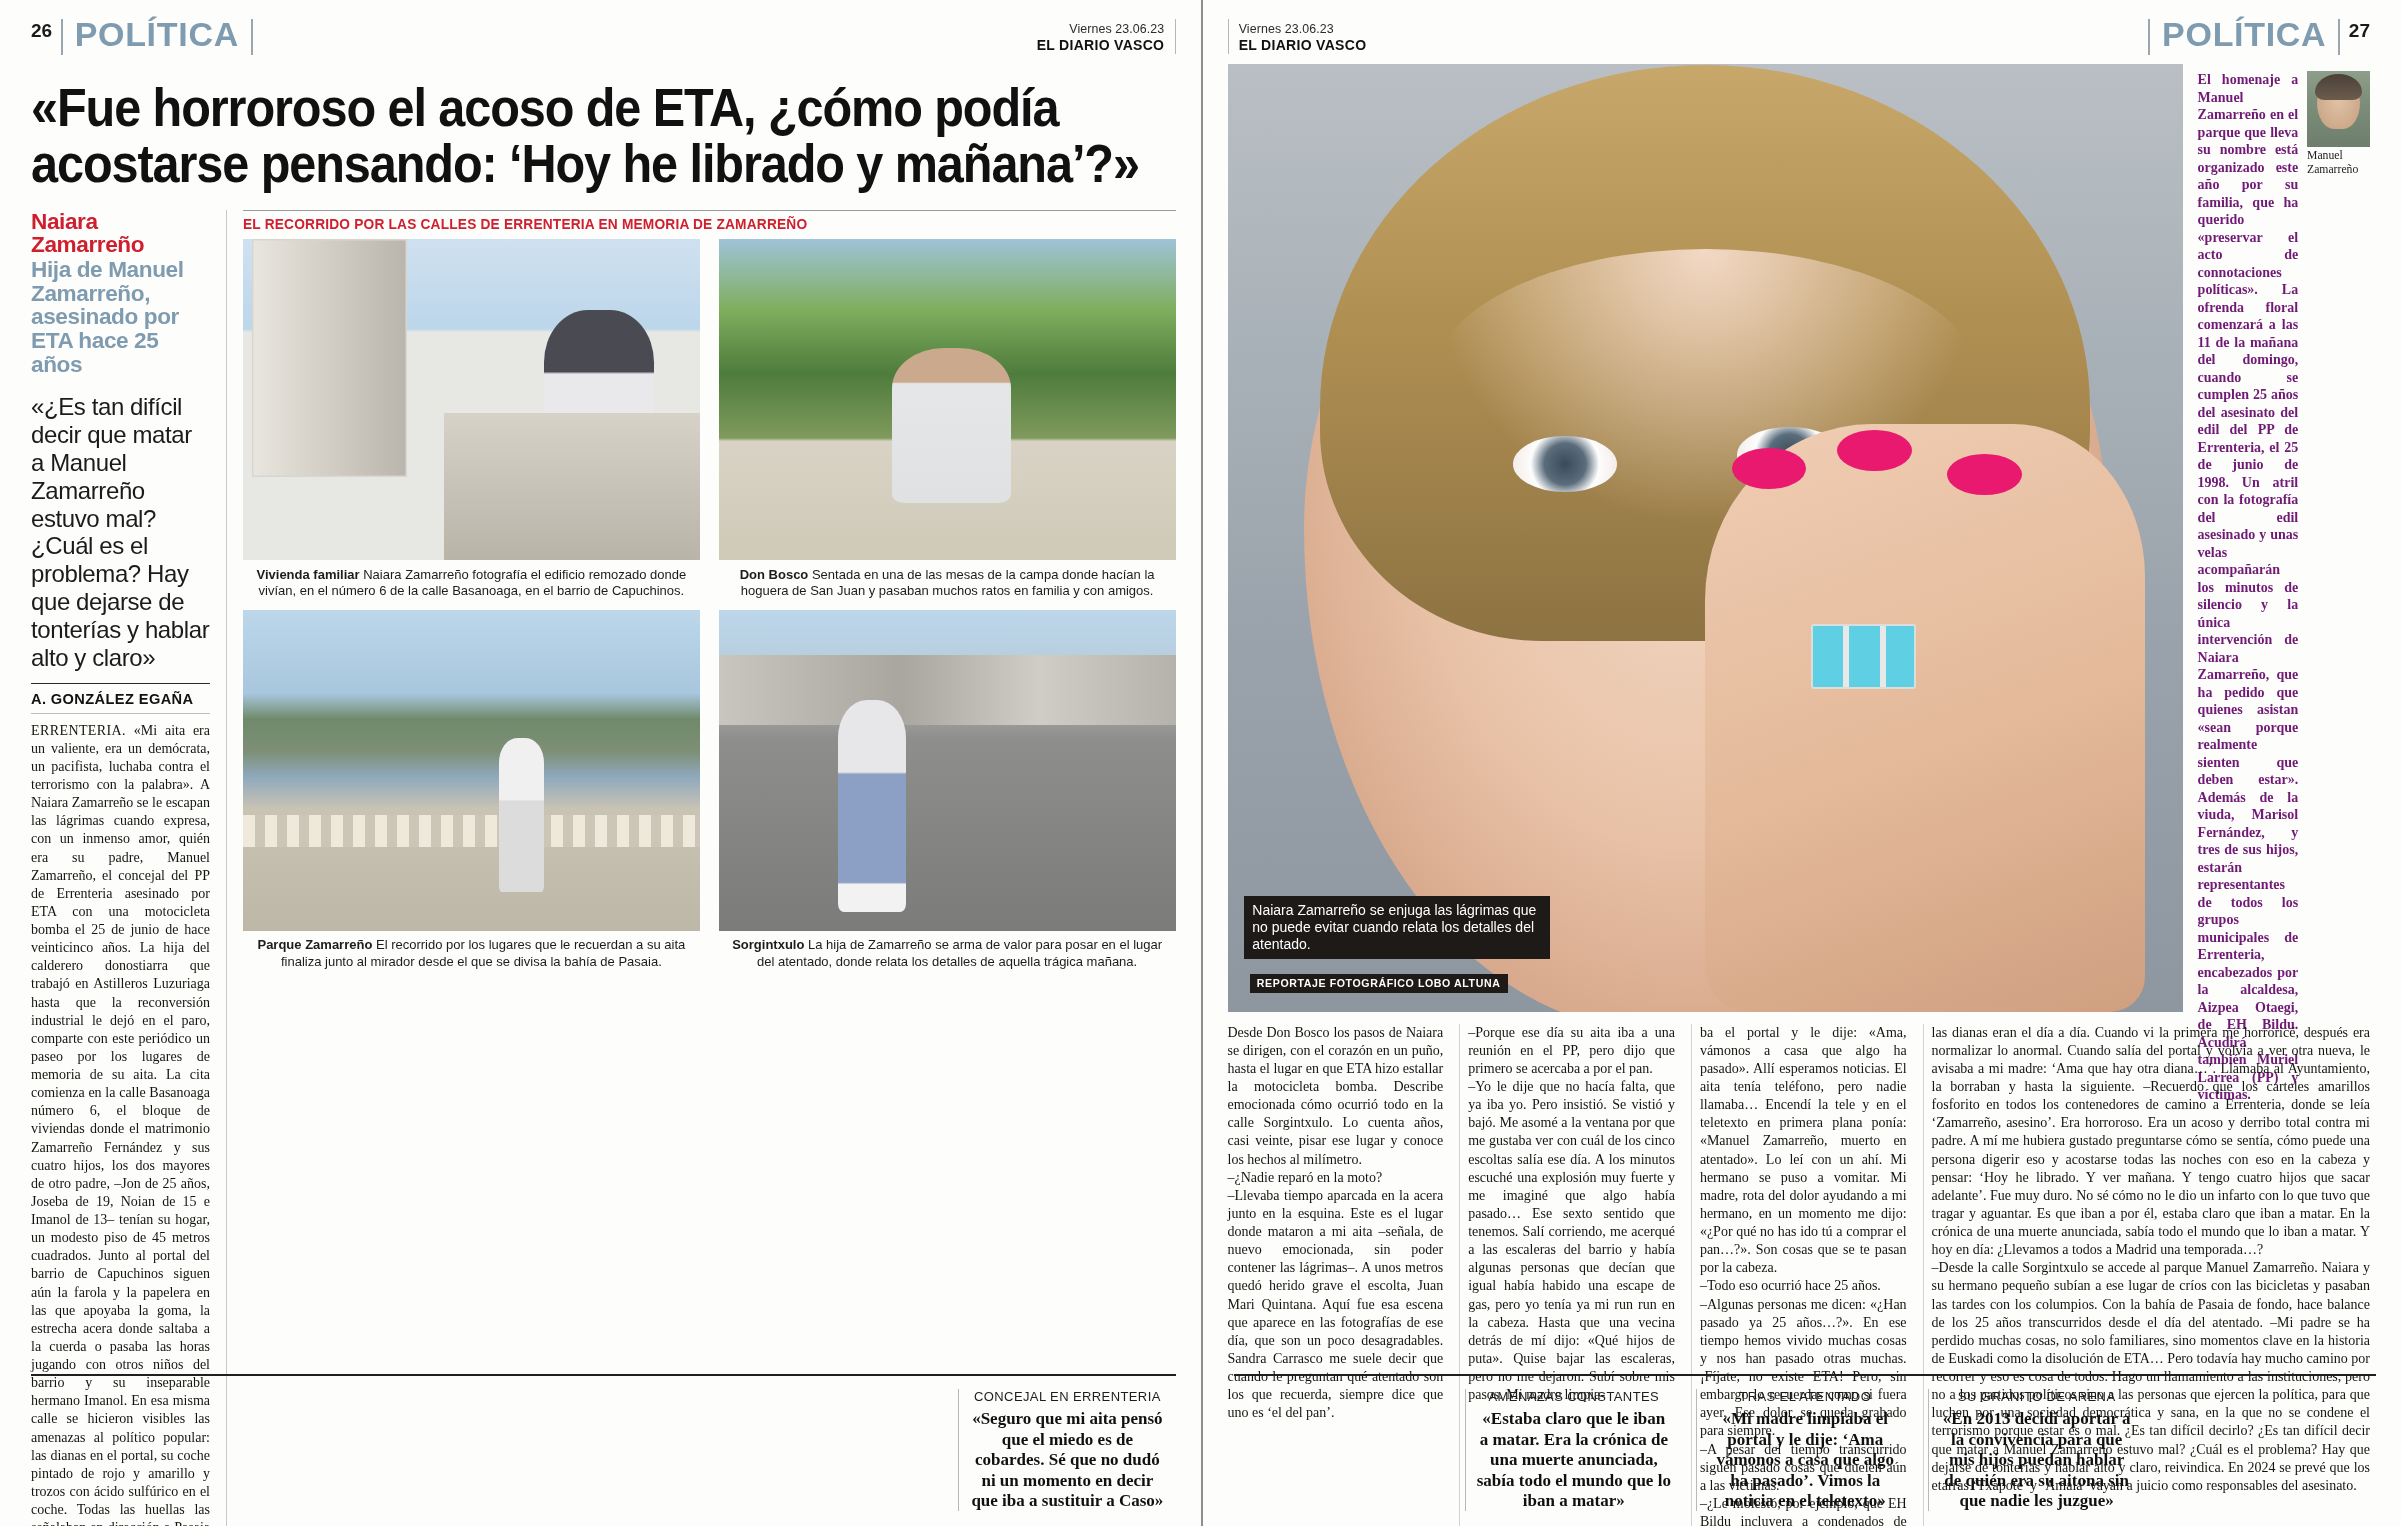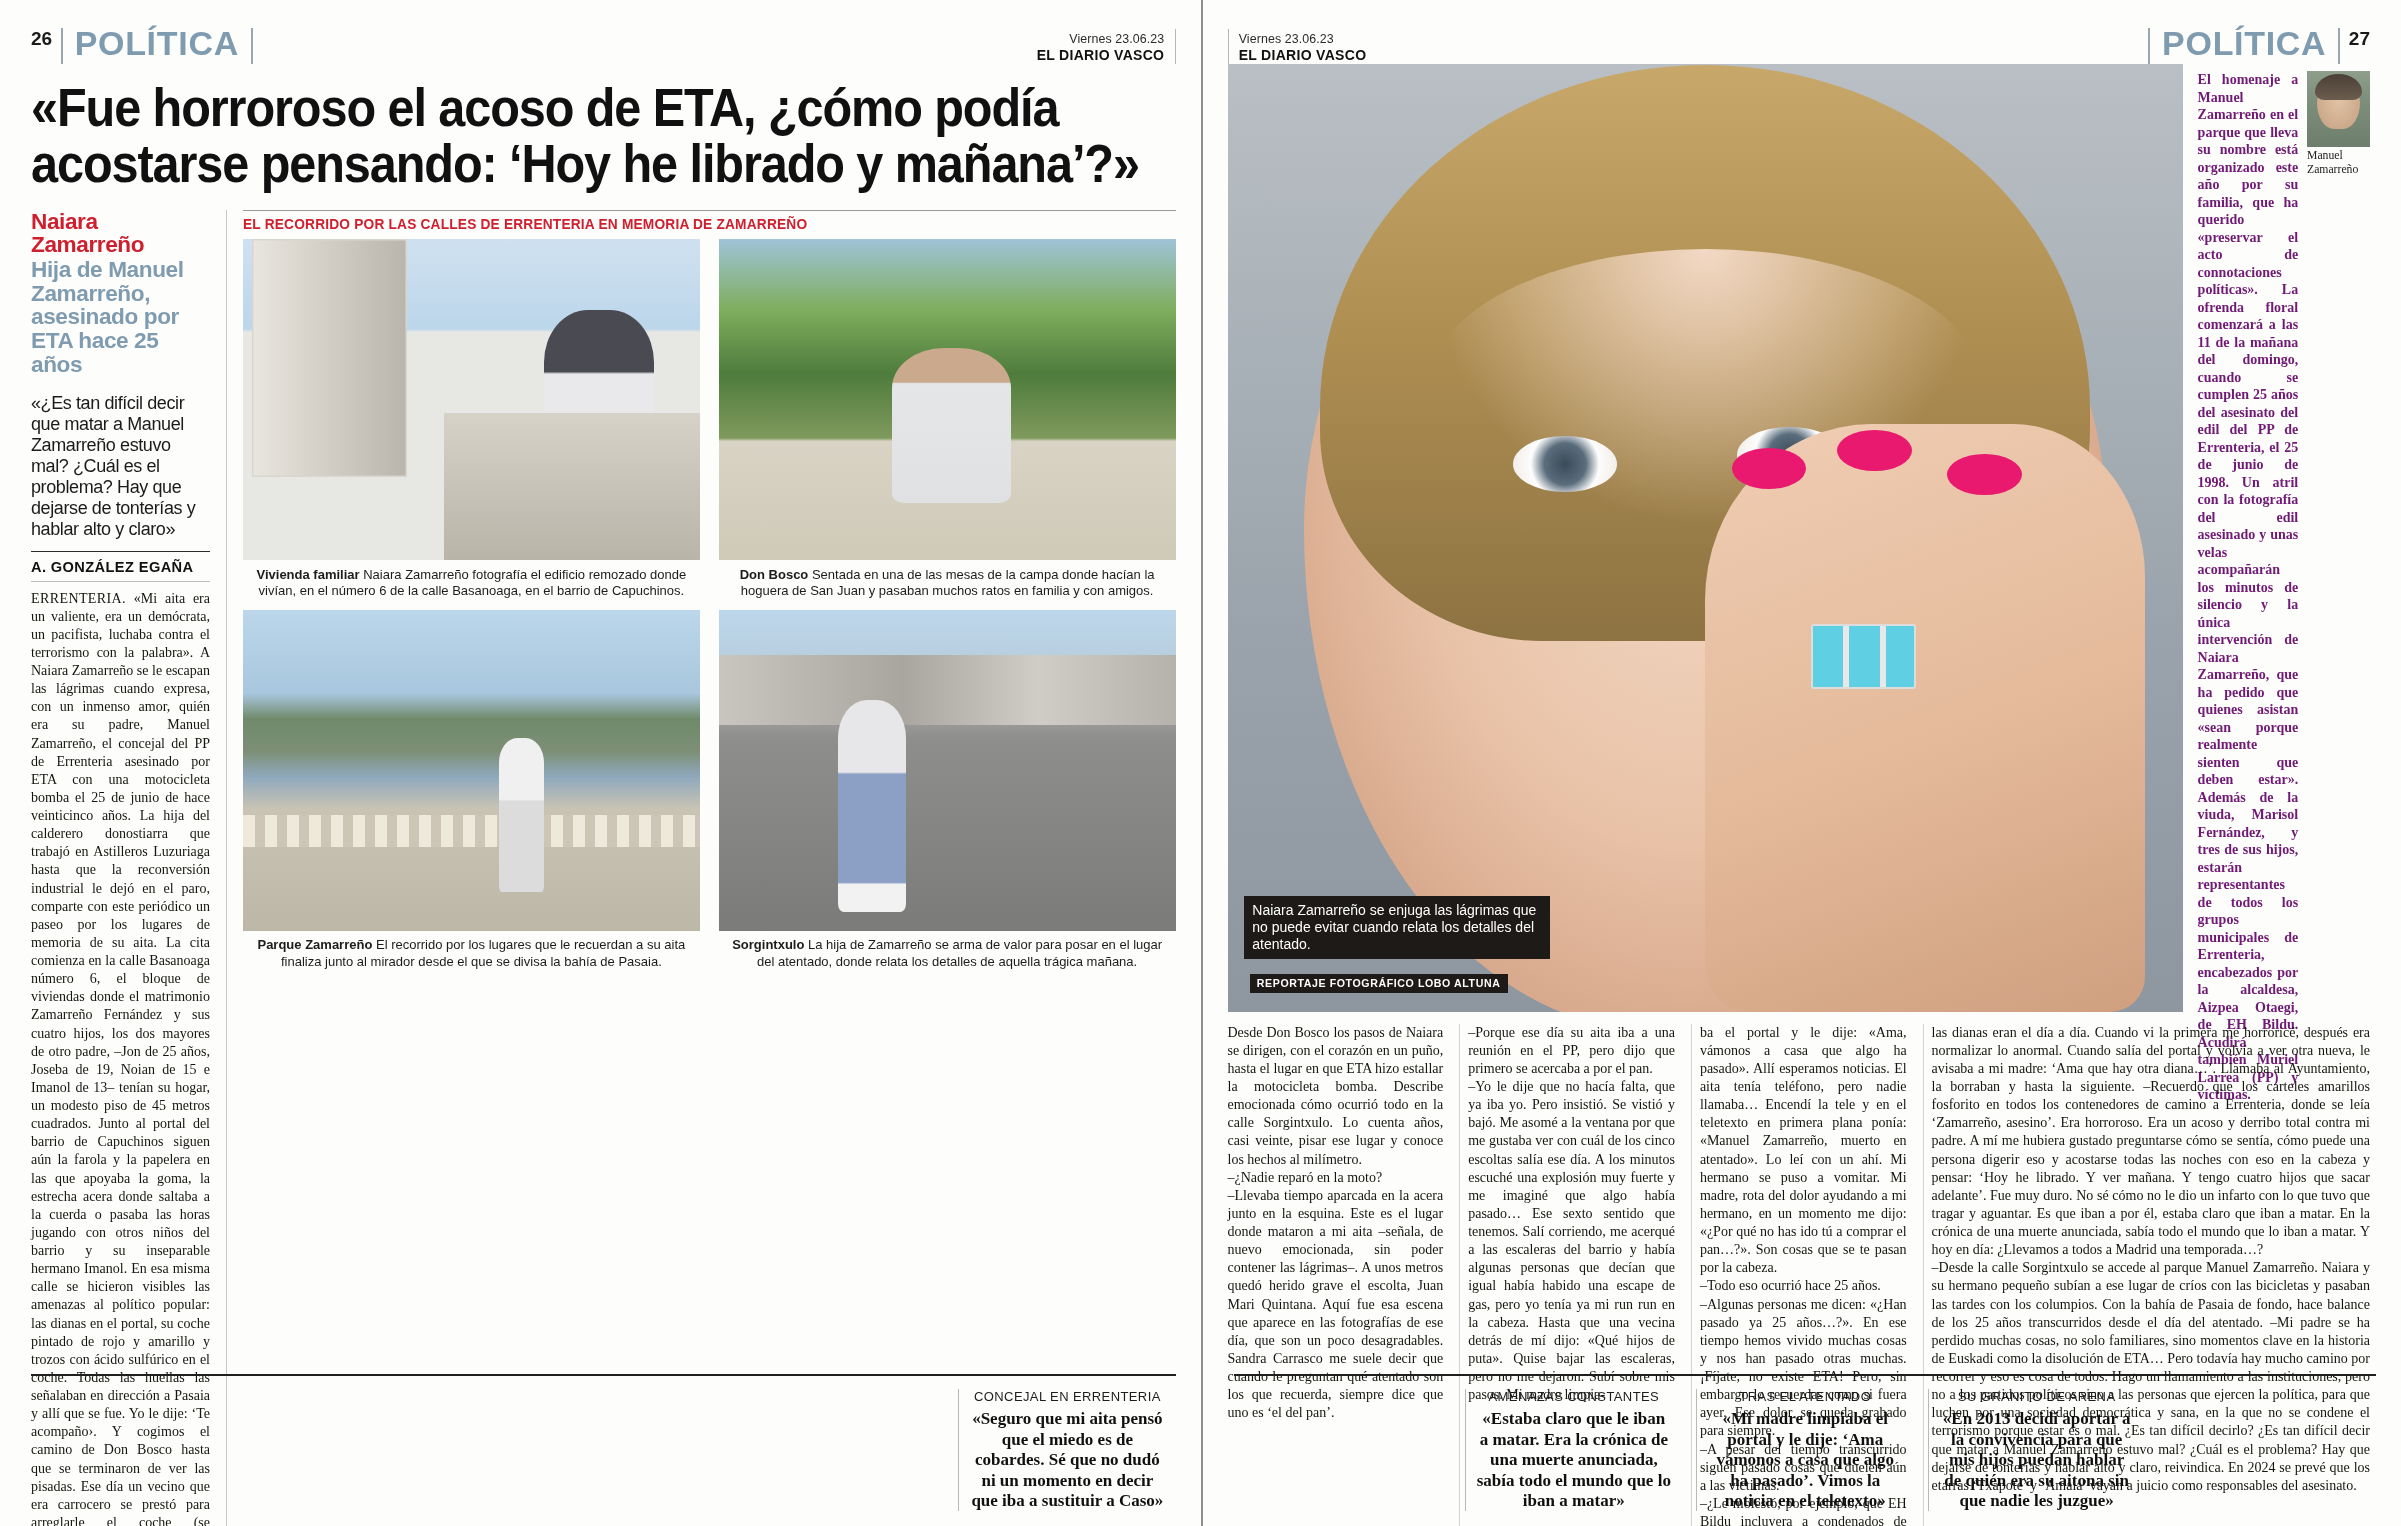--- a/index.html
+++ b/index.html
@@ -13,21 +13,21 @@
     background: #fdfdfc;
     height: 1526px;
     position: relative;
     overflow: hidden;
   }
   .page-left  { width: 1201px; padding: 19px 25px 14.6px 31px; }
   .page-right { width: 1201px; padding: 19px 31px 14.6px 25px; border-left: 2.2px solid #8e8e8e; }
 
   
   .masthead {
-    display: flex; align-items: flex-end; justify-content: space-between;
+    display: flex; align-items: flex-start; justify-content: space-between;
     height: 45px;
   }
   .mh-left { display: flex; align-items: flex-start; }
   .folio {
     font-family: "Liberation Sans", sans-serif;
     font-weight: bold; font-size: 19px; color: #1a1a1a;
     line-height: 1; padding-top: 1.5px; padding-right: 8.8px;
   }
   .section-name {
     font-family: "Liberation Sans", sans-serif;
@@ -69,21 +69,21 @@
     font-weight: bold; font-size: 22.6px; line-height: 1.04;
     color: #cf1f2e; letter-spacing: -0.4px;
   }
   .kicker-role {
     font-family: "Liberation Sans", sans-serif;
     font-weight: bold; font-size: 22.6px; line-height: 1.06;
     color: #7f9bb0; letter-spacing: -0.4px; margin-top: 0.7px;
   }
   .standfirst {
     font-family: "Liberation Sans", sans-serif;
-    font-size: 18px; line-height: 1.16; color: #1b1b1b;
+    font-size: 24px; line-height: 1.16; color: #1b1b1b;
     margin-top: 16px; letter-spacing: -0.4px;
   }
   .byline {
     font-family: "Liberation Sans", sans-serif;
     font-weight: bold; font-size: 14.6px; letter-spacing: 0.4px;
     color: #111; padding: 6.6px 0 6.6px 0;
     border-top: 1.5px solid #2b2b2b; border-bottom: 0.7px solid #bdbdbd;
     margin-top: 11.7px;
   }
   .body-text {

